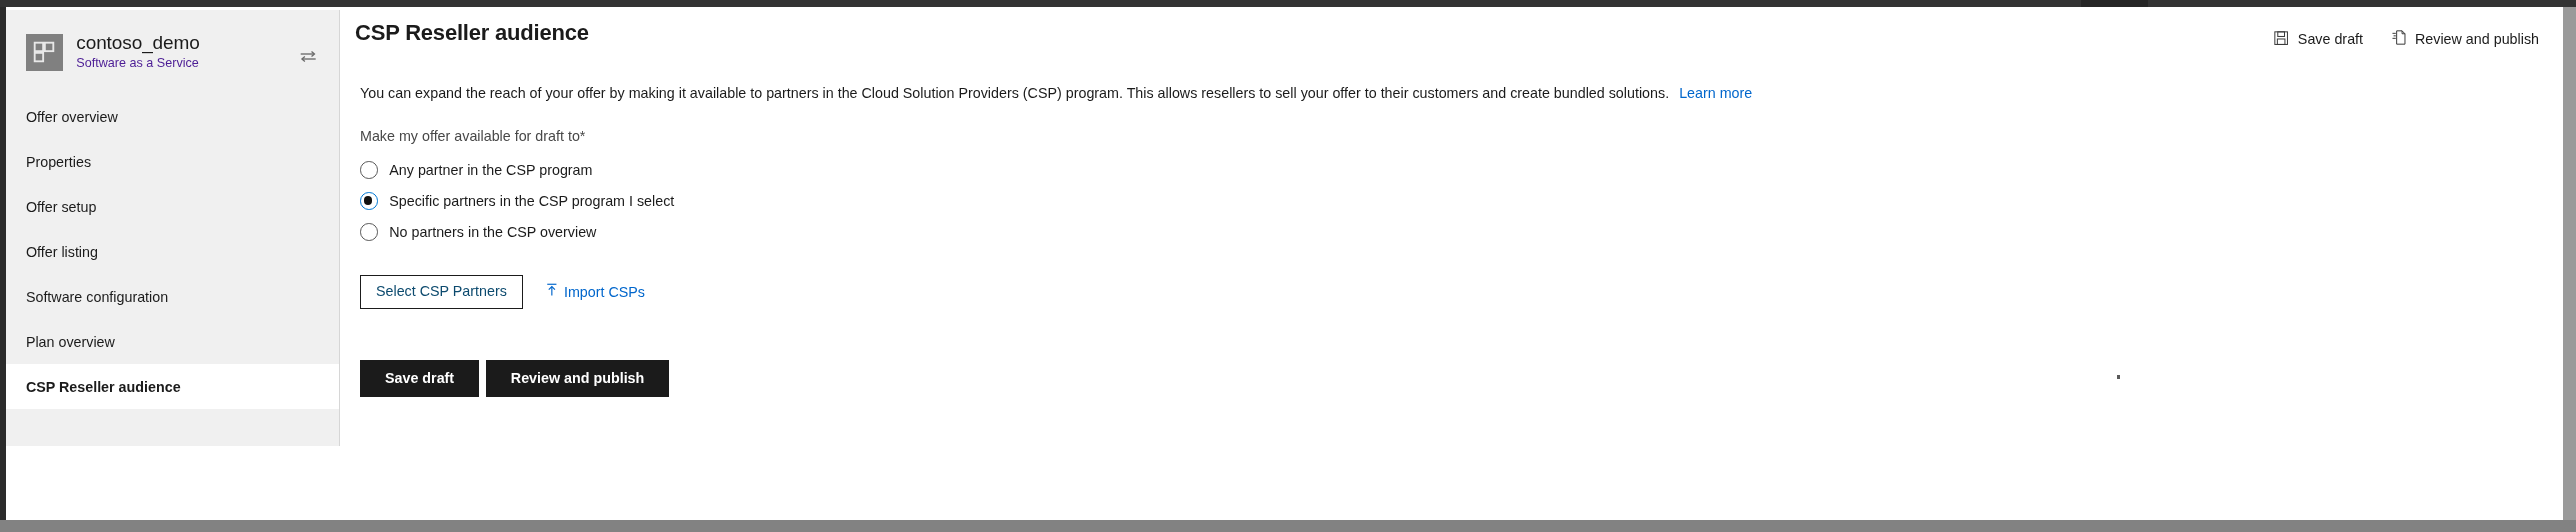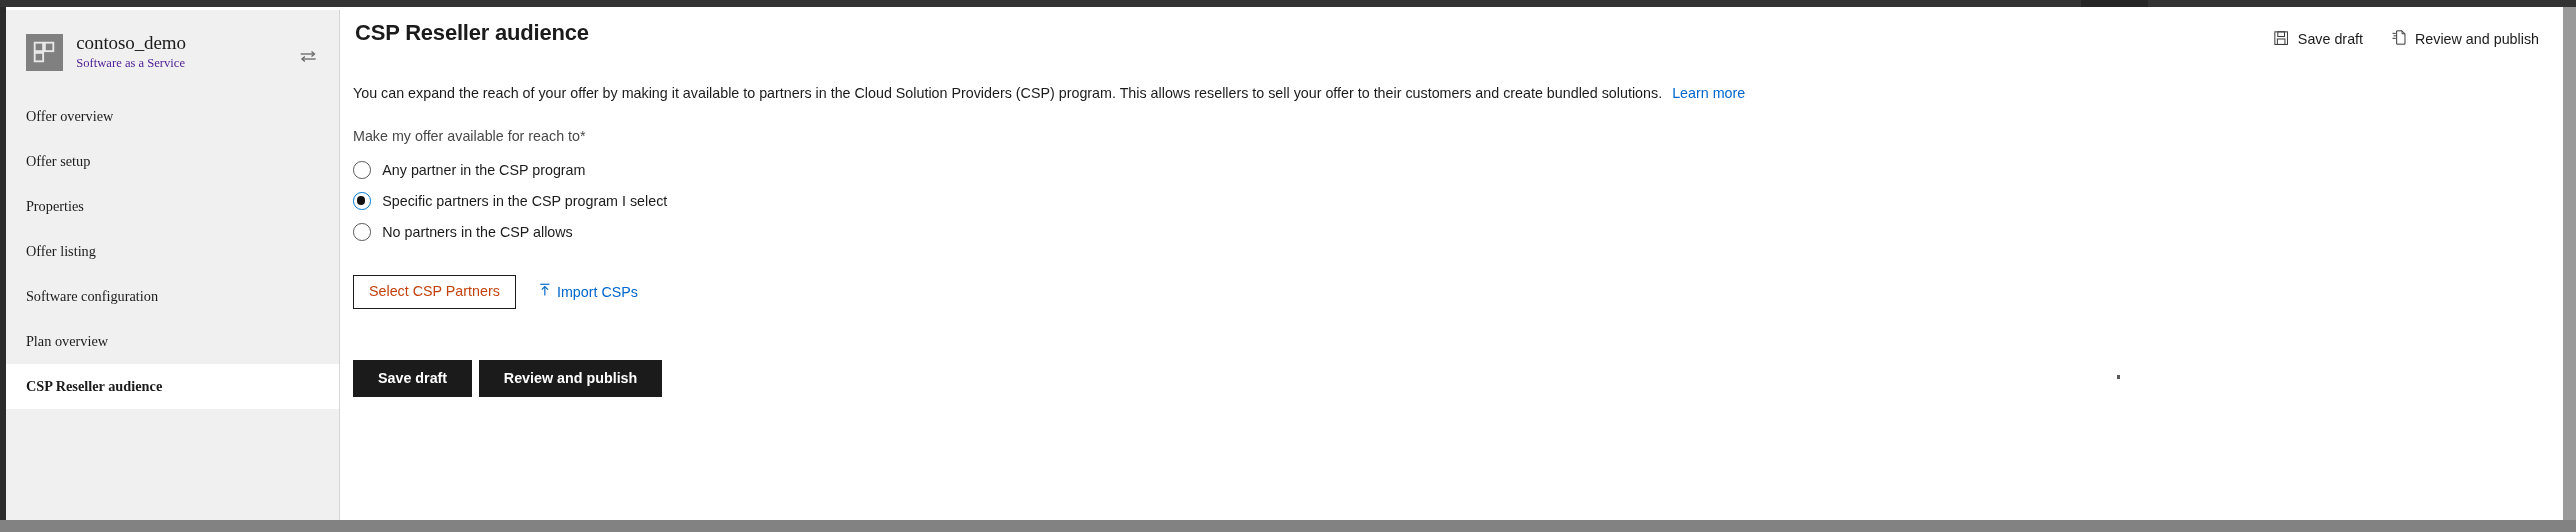--- a/index.html
+++ b/index.html
@@ -59,24 +59,23 @@
     width: 3.4px; height: 513px;
     background: #ffffff;
   }
 
   
   .sidebar {
     position: absolute;
     top: 10px;
     left: 5.9px;
     width: 334px;
-    height: 510px;
+    height: 436px;
     background: #f0f0f0;
     border-right: 0.8px solid #d6d6d6;
-    font-family: Liberation Serif, serif;
   }
 
   .brand {
     display: flex;
     align-items: flex-start;
     padding: 21px 0 0 20px;
     position: relative;
   }
   .brand-tile {
     width: 37px;
@@ -169,21 +168,21 @@
     gap: 9.2px;
     font-size: 14.3px;
     color: #1b1b1b;
     cursor: pointer;
     background: none;
     border: none;
     font-family: "Liberation Sans", sans-serif;
     padding: 0;
   }
 
-  .body-area { padding: 0 0 0 13px; }
+  .body-area { padding: 0 0 0 20px; }
 
   .desc {
     font-size: 14.3px;
     color: #1b1b1b;
     line-height: 20px;
     margin-top: 22px;
   }
   .desc a {
     color: #0066cc;
     text-decoration: none;
@@ -232,21 +231,21 @@
 
   .action-row {
     display: flex;
     align-items: center;
     margin-top: 27px;
     gap: 23.5px;
   }
   .btn-outline {
     border: 1.3px solid #1b1b1b;
     background: #ffffff;
-    color: #c2410c;
+    color: #0c4a6e;
     font-size: 14.3px;
     font-family: "Liberation Sans", sans-serif;
     padding: 7.5px 15px;
     cursor: pointer;
     line-height: 17px;
   }
   .link-action {
     display: flex;
     align-items: center;
     gap: 5.9px;
@@ -319,24 +318,24 @@
           <path d="M7 9 L3.5 12 L7 15" stroke="#6a6a6a" stroke-width="1.6" fill="none"></path>
         </svg>
       </div>
     </div>
 
     <div class="nav">
       <div class="nav-item">
         <span>Offer overview</span>
       </div>
       <div class="nav-item">
+        <span>Properties</span>
+      </div>
+      <div class="nav-item">
         <span>Offer setup</span>
-      </div>
-      <div class="nav-item">
-        <span>Properties</span>
       </div>
       <div class="nav-item">
         <span>Offer listing</span>
       </div>
       <div class="nav-item">
         <span>Software configuration</span>
       </div>
       <div class="nav-item">
         <span>Plan overview</span>
       </div>
@@ -376,37 +375,37 @@
         </button>
       </div>
     </div>
 
     <div class="body-area">
 
       <div class="desc">
         <span>You can expand the reach of your offer by making it available to partners in the Cloud Solution Providers (CSP) program. This allows resellers to sell your offer to their customers and create bundled solutions.</span><a href="#">Learn more</a>
       </div>
 
-      <div class="field-label">Make my offer available for reach to*</div>
+      <div class="field-label">Make my offer available for draft to*</div>
 
       <div class="radio-group">
 
         <div class="radio-row">
           <span class="radio"></span>
           <span class="radio-label">Any partner in the CSP program</span>
         </div>
 
         <div class="radio-row">
           <span class="radio checked"></span>
           <span class="radio-label">Specific partners in the CSP program I select</span>
         </div>
 
         <div class="radio-row">
           <span class="radio"></span>
-          <span class="radio-label">No partners in the CSP allows</span>
+          <span class="radio-label">No partners in the CSP overview</span>
         </div>
 
       </div>
 
       <div class="action-row">
         <button class="btn-outline">Select CSP Partners</button>
         <button class="link-action">
           <span>
             <svg width="11.7" height="13.4" viewBox="0 0 14 16" aria-hidden="true">
               <path d="M1.5 1.5 H12.5" stroke="#0066cc" stroke-width="1.4" fill="none"></path>

